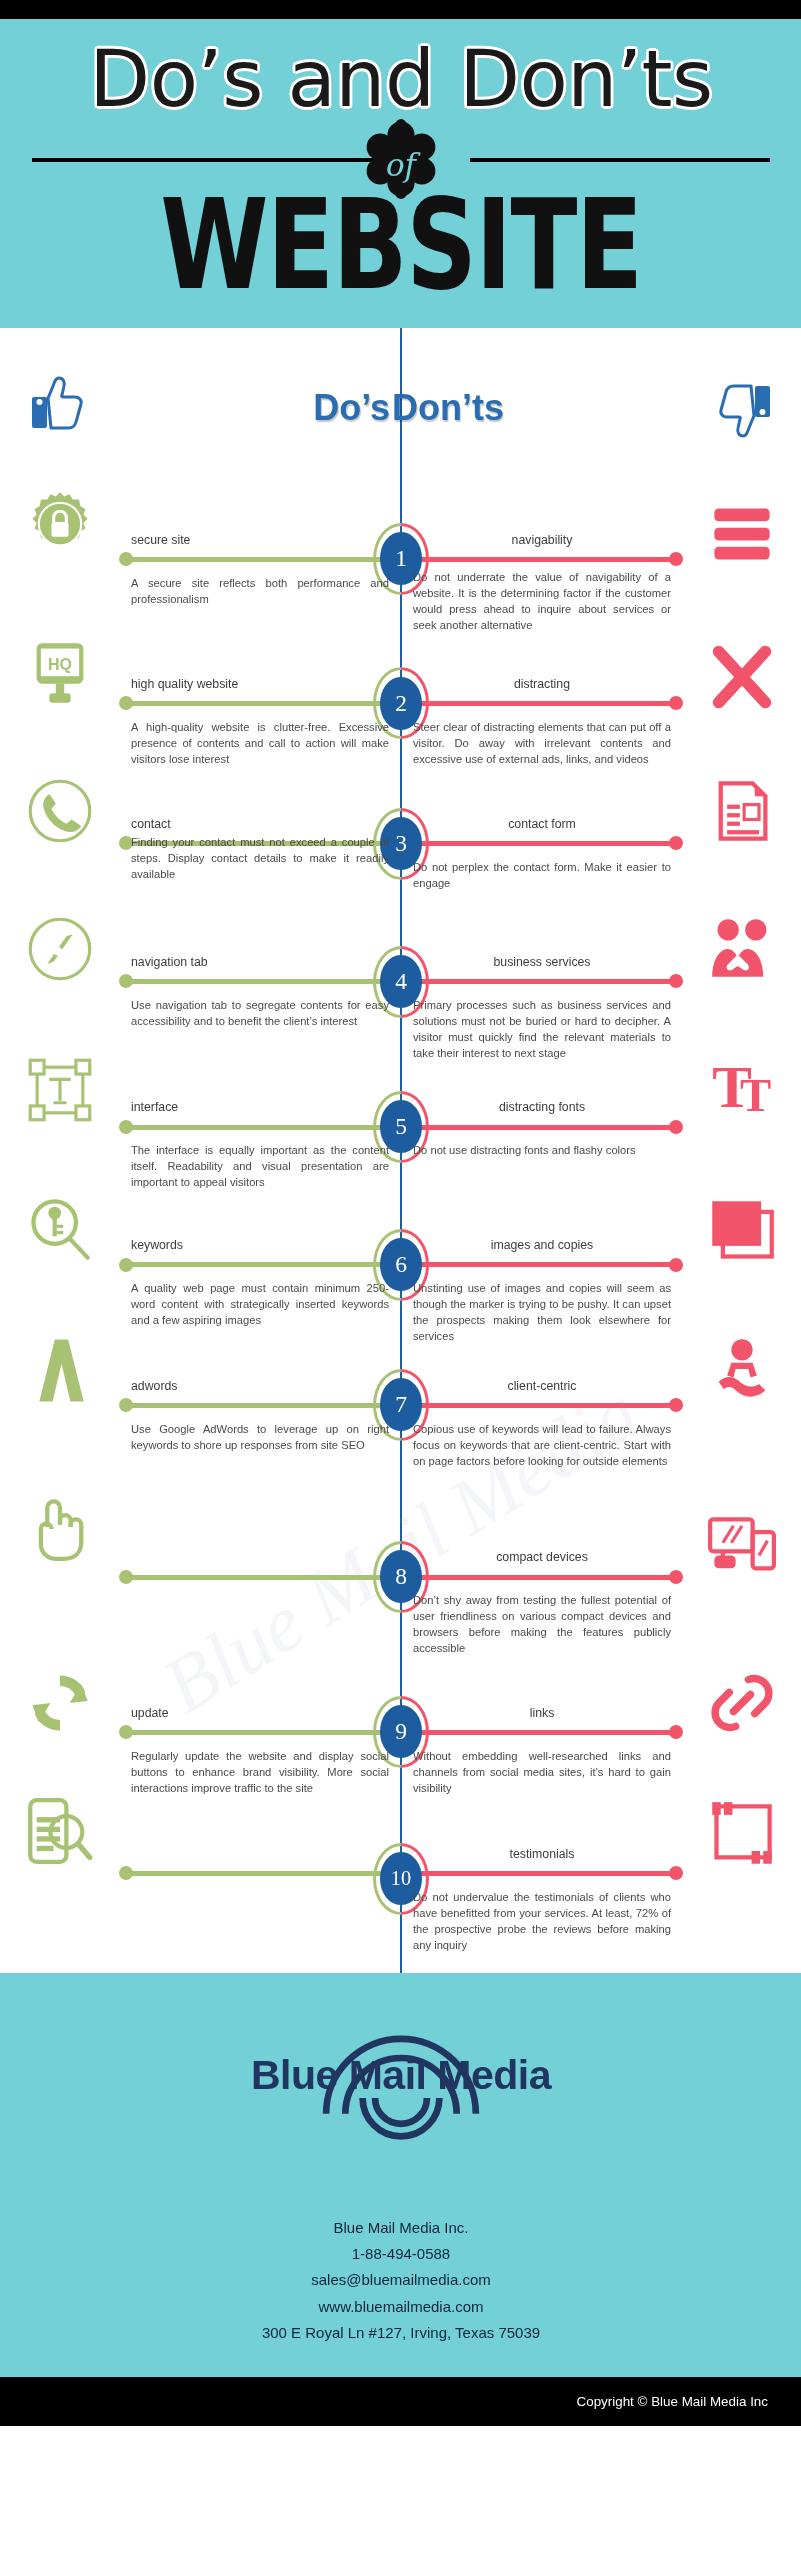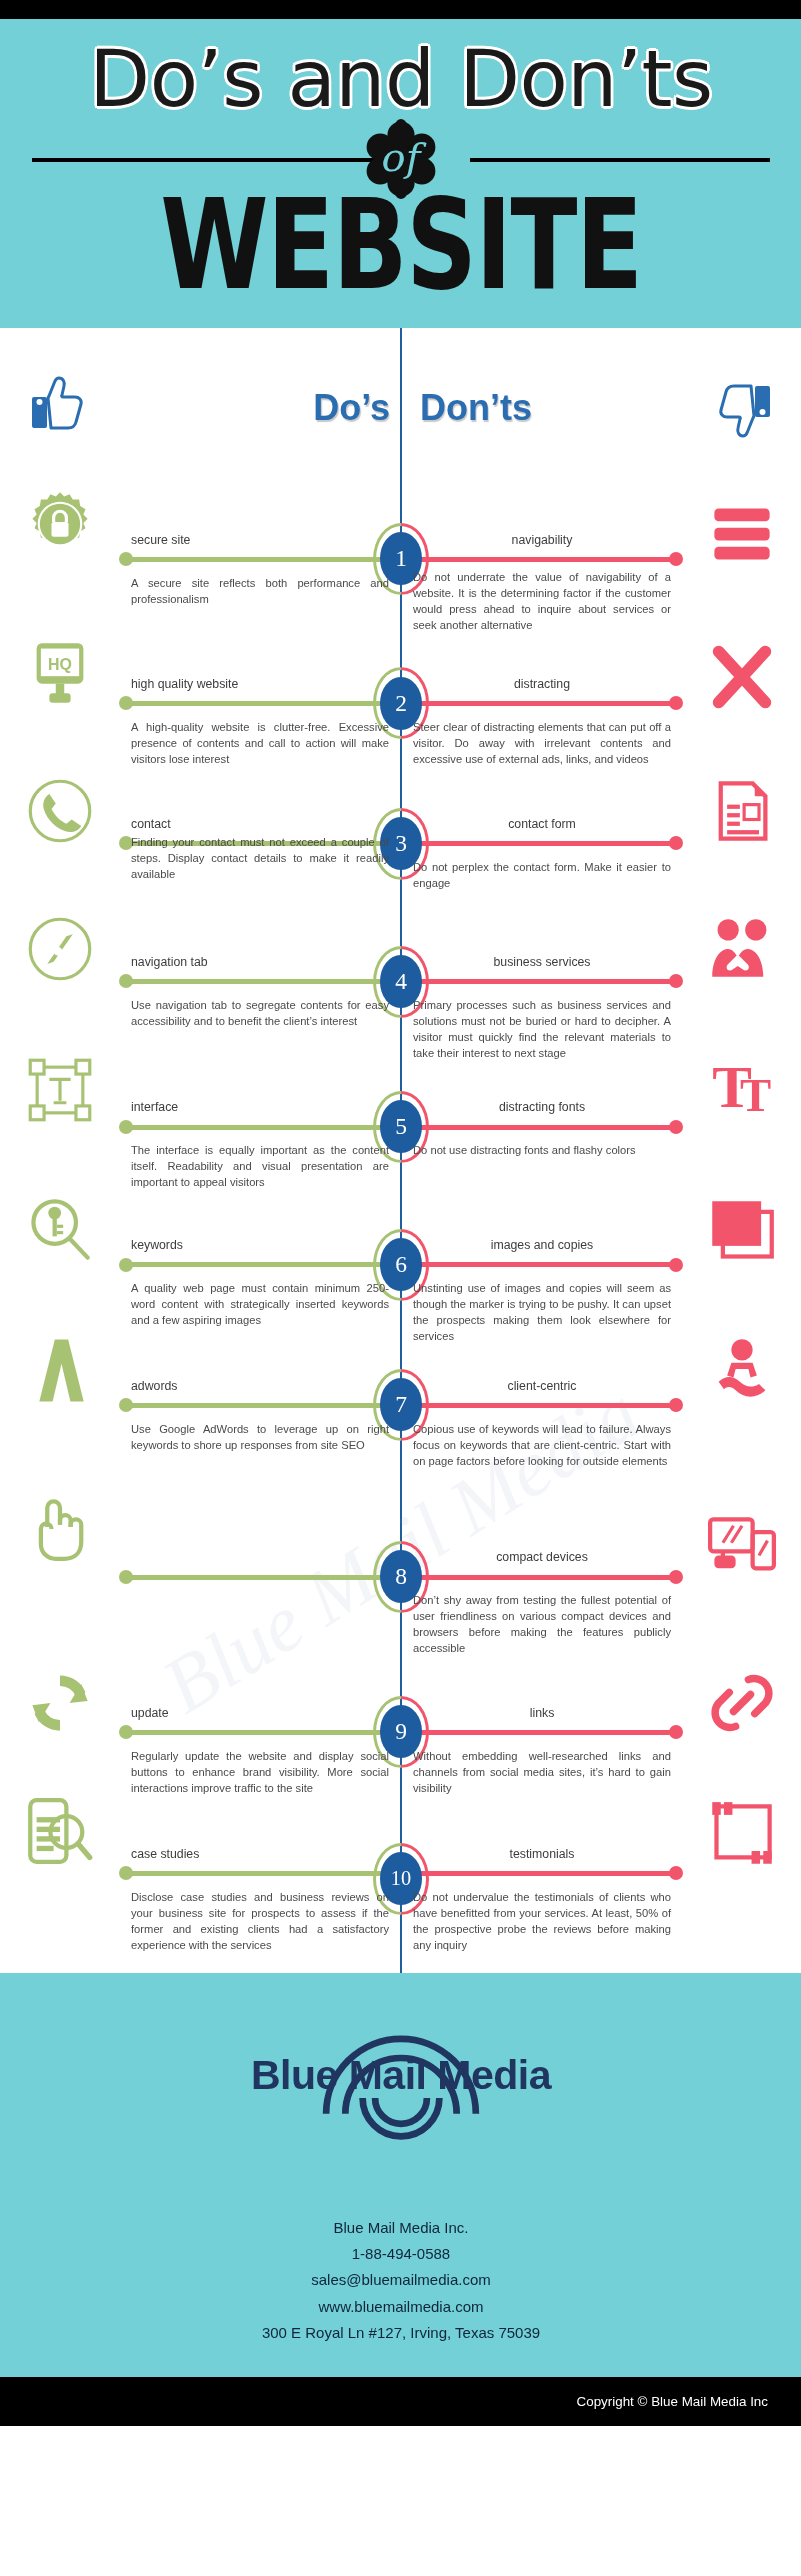--- a/index.html
+++ b/index.html
@@ -53,26 +53,26 @@
   .of-badge {
     position: absolute;
     left: 50%;
     top: 50%;
     transform: translate(-50%, -50%);
     width: 80px;
     height: 80px;
   }
   .of-badge .glyph {
     position: absolute;
-    left: 0; top: 0; width: 100%; height: 100%;
+    left: 0; top: 8px; width: 100%; height: 100%;
     display: flex; align-items: center; justify-content: center;
     color: #72d0d6;
     font-family: "DejaVu Serif", serif;
     font-style: italic;
-    font-size: 40px;
+    font-size: 31px;
     padding-bottom: 4.3px;
   }
   .hero-word {
     text-align: center;
     font-size: 124px;
     line-height: 0.95;
     font-weight: bold;
     color: #111111;
     font-family: "DejaVu Sans Condensed", "Liberation Sans Narrow", "Liberation Sans", sans-serif;
     transform: scaleX(0.88);
@@ -99,21 +99,21 @@
     align-items: center;
   }
   .colhead .hdr-word {
     font-size: 36px;
     font-weight: bold;
     color: #2a6db0;
     font-family: "Liberation Sans", sans-serif;
     text-shadow: 1.1px 1.6px 1.1px rgba(0,0,0,0.22);
   }
   .hdr-dos   { position: absolute; right: 412px; }
-  .hdr-donts { position: absolute; left: 420px; }
+  .hdr-donts { position: absolute; left: 392px; }
   .thumb-up, .thumb-down {
     position: absolute;
     width: 64px; height: 64px;
   }
   .thumb-up   { left: 29px;  top: 43px; }
   .thumb-down { right: 29px; top: 51px; }
 
   
   .rows { position: relative; }
   .row {
@@ -679,27 +679,23 @@
         </div>
         <div class="conn green" style="left:123px; right:405px; top:80px"></div>
         <div class="conn-dot green" style="left:119px; top:75px"></div>
         <div class="conn red" style="left:405px; right:123px; top:80px"></div>
         <div class="conn-dot red" style="right:119px; top:75px"></div>
         <div class="medal" style="top:52px">
           <div class="ringL"></div>
           <div class="ringR"></div>
           <div class="inner" style="font-size:20.3px">10</div>
         </div>
-        <div class="blk left" style="left:131px; right:413px; top:56px">
-          <div class="ttl">case studies</div>
-          <div class="desc" style="margin-top:28px">Disclose case studies and business reviews on your business site for prospects to assess if the former and existing clients had a satisfactory experience with the services</div>
-        </div>
         <div class="blk right" style="left:413px; right:131px; top:56px">
           <div class="ttl">testimonials</div>
-          <div class="desc" style="margin-top:28px">Do not undervalue the testimonials of clients who have benefitted from your services. At least, 50% of the prospective probe the reviews before making any inquiry</div>
+          <div class="desc" style="margin-top:28px">Do not undervalue the testimonials of clients who have benefitted from your services. At least, 72% of the prospective probe the reviews before making any inquiry</div>
         </div>
         <div class="side-icon right" style="top:9.6px">
           <svg viewBox="0 0 64 64">
             <rect x="8" y="6" width="50" height="48" fill="none" stroke="#f2556b" stroke-width="4"></rect>
             <g fill="#f2556b">
               <path d="M4 2 h8 v12 h-8 z"></path>
                 <path d="M15 2 h8 v12 h-8 z"></path>
               <path d="M41 48 h8 v12 h-8 z"></path>
                 <path d="M52 48 h8 v12 h-8 z"></path>
             </g>

